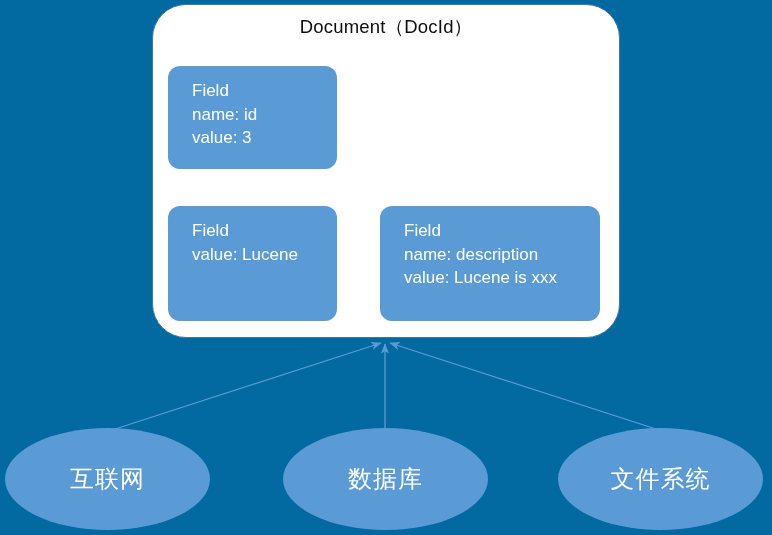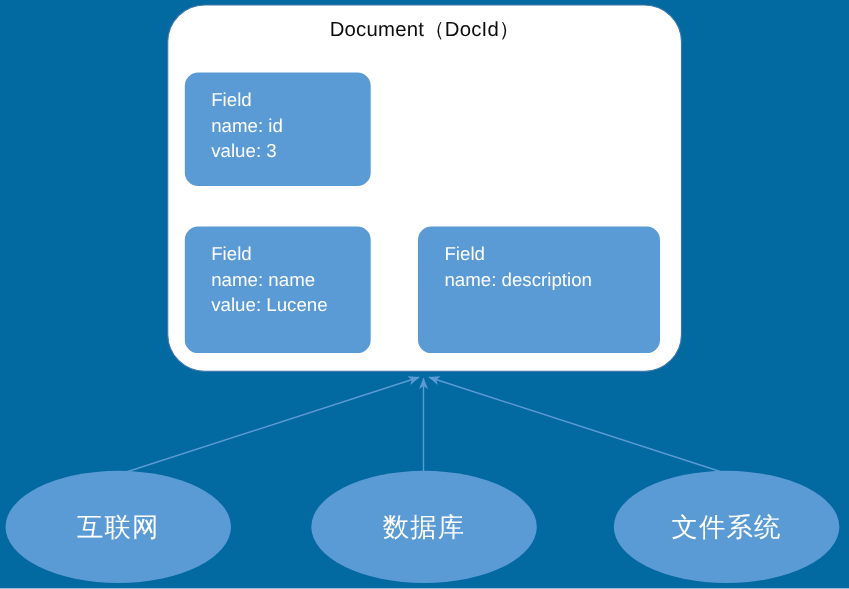--- a/index.html
+++ b/index.html
@@ -112,27 +112,27 @@
   <div class="doc-title">Document（DocId）</div>
 
   <div class="field-box" id="field-1">
     <span class="ln">Field</span>
     <span class="ln">name: id</span>
     <span class="ln">value: 3</span>
   </div>
 
   <div class="field-box" id="field-2">
     <span class="ln">Field</span>
-    <span class="ln">name: name</span>
     <span class="ln">value: Lucene</span>
   </div>
 
   <div class="field-box" id="field-3">
     <span class="ln">Field</span>
     <span class="ln">name: description</span>
+    <span class="ln">value: Lucene is xxx</span>
   </div>
 
   <div class="source-ellipse" id="ellipse-1">
     <span>互联网</span>
   </div>
   <div class="source-ellipse" id="ellipse-2">
     <span>数据库</span>
   </div>
   <div class="source-ellipse" id="ellipse-3">
     <span>文件系统</span>

